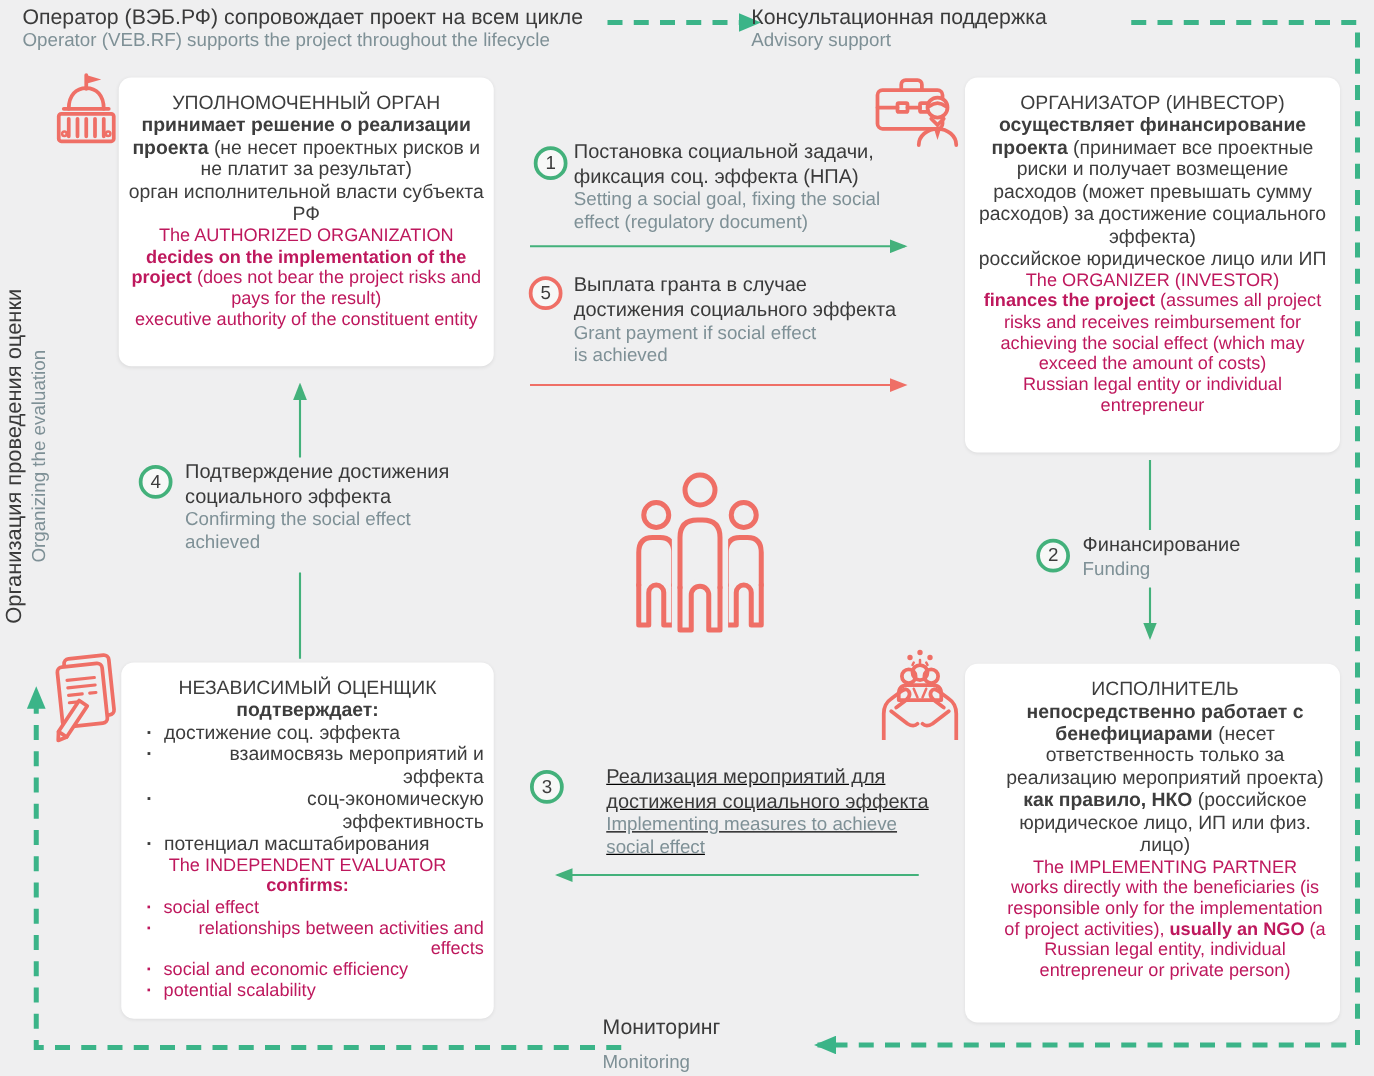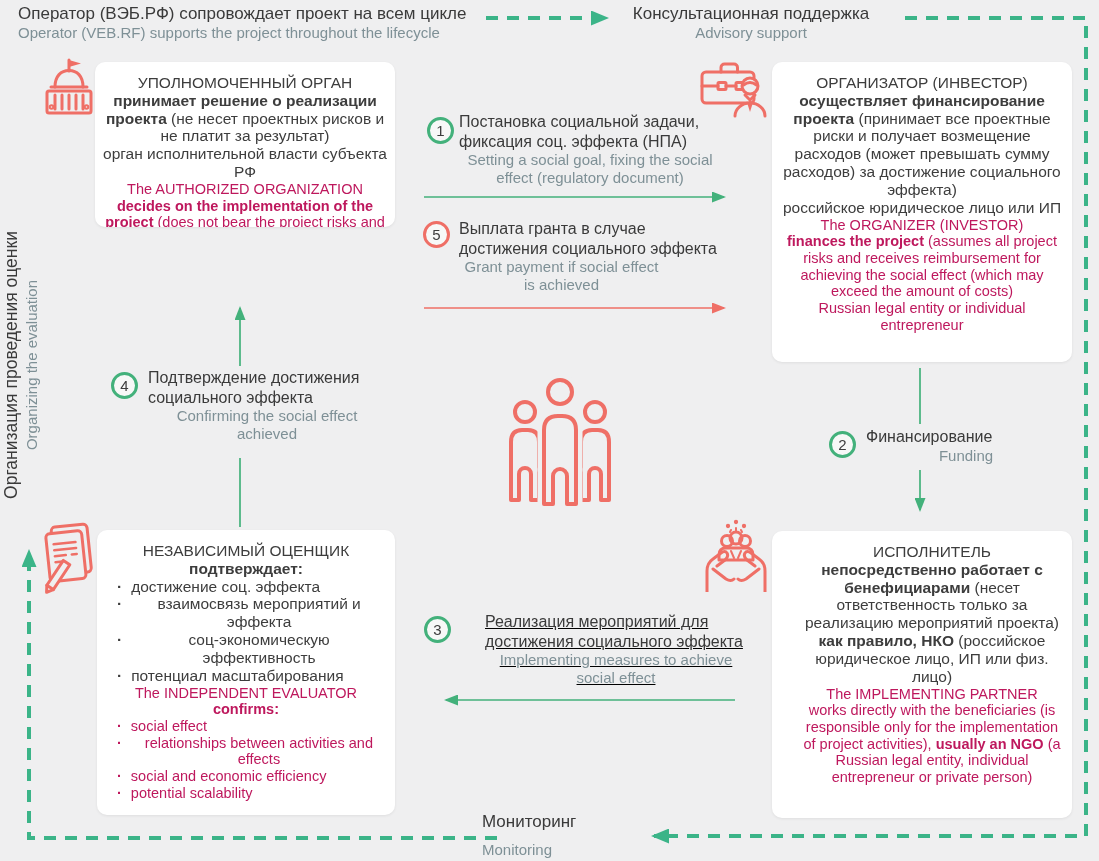--- a/index.html
+++ b/index.html
@@ -6,31 +6,31 @@
   #canvas{position:relative;width:1099px;height:861px;background:#efeff0;overflow:hidden;
     font-family:"Liberation Sans","DejaVu Sans",sans-serif;}
   .abs{position:absolute;}
   svg.lines{position:absolute;left:0;top:0;pointer-events:none;}
   
   .card{position:absolute;background:#ffffff;border-radius:10px;box-shadow:0 1px 3px rgba(0,0,0,.07);
     padding:12px 8px;text-align:center;overflow:hidden;box-sizing:border-box;}
   .card .ru{font-size:15.5px;line-height:1.15;color:#3d3d3d;}
   .card .en{font-size:14.5px;line-height:1.15;color:#be185d;}
   .card b{font-weight:700;}
-  .li{display:flex;gap:9px;text-align:center;margin-left:12px;align-items:flex-start;}
+  .li{display:flex;gap:9px;text-align:right;margin-left:12px;align-items:flex-start;}
   .li .dot::before{content:"·";font-weight:700;}
   
   .hdr-ru{font-size:17px;color:#3a3a3a;line-height:1.25;}
   .hdr-en{font-size:15px;color:#7e9096;line-height:1.25;}
   
   .badge{position:absolute;width:21px;height:21px;border-radius:50%;background:#f7f8f7;
     border:3px solid #43b17b;color:#3d3d3d;font-size:15px;line-height:21px;text-align:center;}
   .badge.salmon{border-color:#ef6f66;}
   .step-ru{font-size:16px;line-height:1.22;color:#3a3a3a;}
-  .step-en{font-size:15px;line-height:1.2;color:#7e9096;text-align:center;}
+  .step-en{font-size:15px;line-height:1.2;color:#7e9096;}
   .vlabel{transform:rotate(-90deg);text-align:center;}
   .vlabel .hdr-ru{font-size:17.5px;}
   .icon svg{display:block;}
 </style>
 </head>
 <body>
 
 <div id="canvas">
 
   <svg class="lines" width="1099" height="861" viewBox="0 0 1099 861">
@@ -59,36 +59,36 @@
       <path d="M240,366 V308" marker-end="url(#arr-g)"></path>
     </g>
     <path d="M424,308 H724" fill="none" stroke="#ef6f66" stroke-width="1.7" marker-end="url(#arr-s)"></path>
   </svg>
 
   <div class="abs" style="left:18px;top:3px;">
     <div class="hdr-ru">Оператор (ВЭБ.РФ) сопровождает проект на всем цикле</div>
     <div class="hdr-en">Operator (VEB.RF) supports the project throughout the lifecycle</div>
   </div>
 
-  <div class="abs" style="left:601px;top:3px;width:300px;text-align:center;">
+  <div class="abs" style="left:601px;top:3px;width:300px;">
     <div class="hdr-ru">Консультационная поддержка</div>
     <div class="hdr-en">Advisory support</div>
   </div>
 
   <div class="abs vlabel" style="left:-121px;top:342px;width:290px;height:46px;">
     <div class="hdr-ru">Организация проведения оценки</div>
     <div class="hdr-en">Organizing the evaluation</div>
   </div>
 
   <div class="abs" style="left:482px;top:811px;width:160px;">
     <div class="hdr-ru">Мониторинг</div>
     <div class="hdr-en" style="margin-top:9px;">Monitoring</div>
   </div>
 
-  <div class="card" style="left:95px;top:62px;width:300px;height:165px;">
+  <div class="card" style="left:95px;top:62px;width:300px;height:231px;">
     <div class="ru">
       <div>УПОЛНОМОЧЕННЫЙ ОРГАН</div>
       <div><b>принимает решение о реализации проекта</b><span> (не несет проектных рисков и не платит за результат)</span></div>
       <div>орган исполнительной власти субъекта РФ</div>
     </div>
     <div class="en">
       <div>The AUTHORIZED ORGANIZATION</div>
       <div><b>decides on the implementation of the project</b><span> (does not bear the project risks and pays for the result)</span></div>
       <div>executive authority of the constituent entity</div>
     </div>

